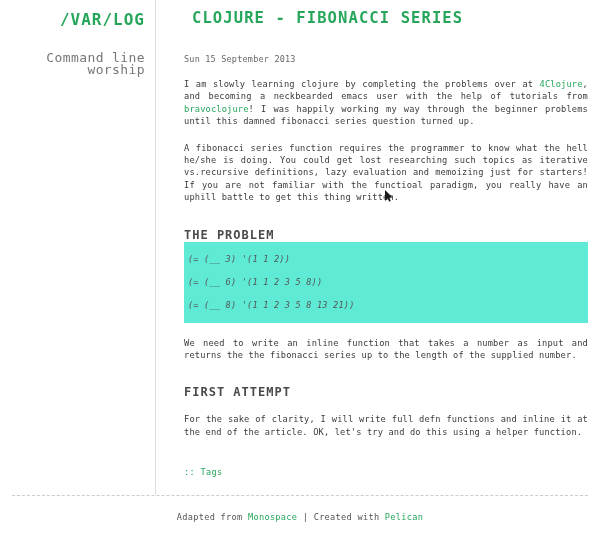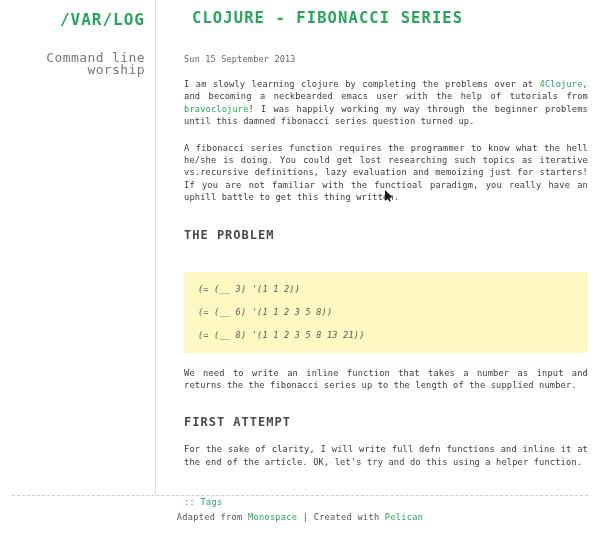--- a/index.html
+++ b/index.html
@@ -87,23 +87,23 @@
     text-decoration: none;
   }
   h2.section-heading {
     font-size: 12px;
     font-weight: bold;
     letter-spacing: 1px;
     color: #4a4a4a;
     margin: 24px 0 0 0;
   }
   .code-block {
-    background: #fef9c3;
-    margin-top: 30px;
-    padding: 12px 14px;
+    background: #5eead4;
+    margin-top: 0;
+    padding: 12px 4px;
     box-sizing: border-box;
   }
   .code-line {
     font-size: 8.6px;
     line-height: 11px;
     color: #555555;
     font-style: italic;
     margin: 0 0 12px 0;
     letter-spacing: 0.2px;
   }

